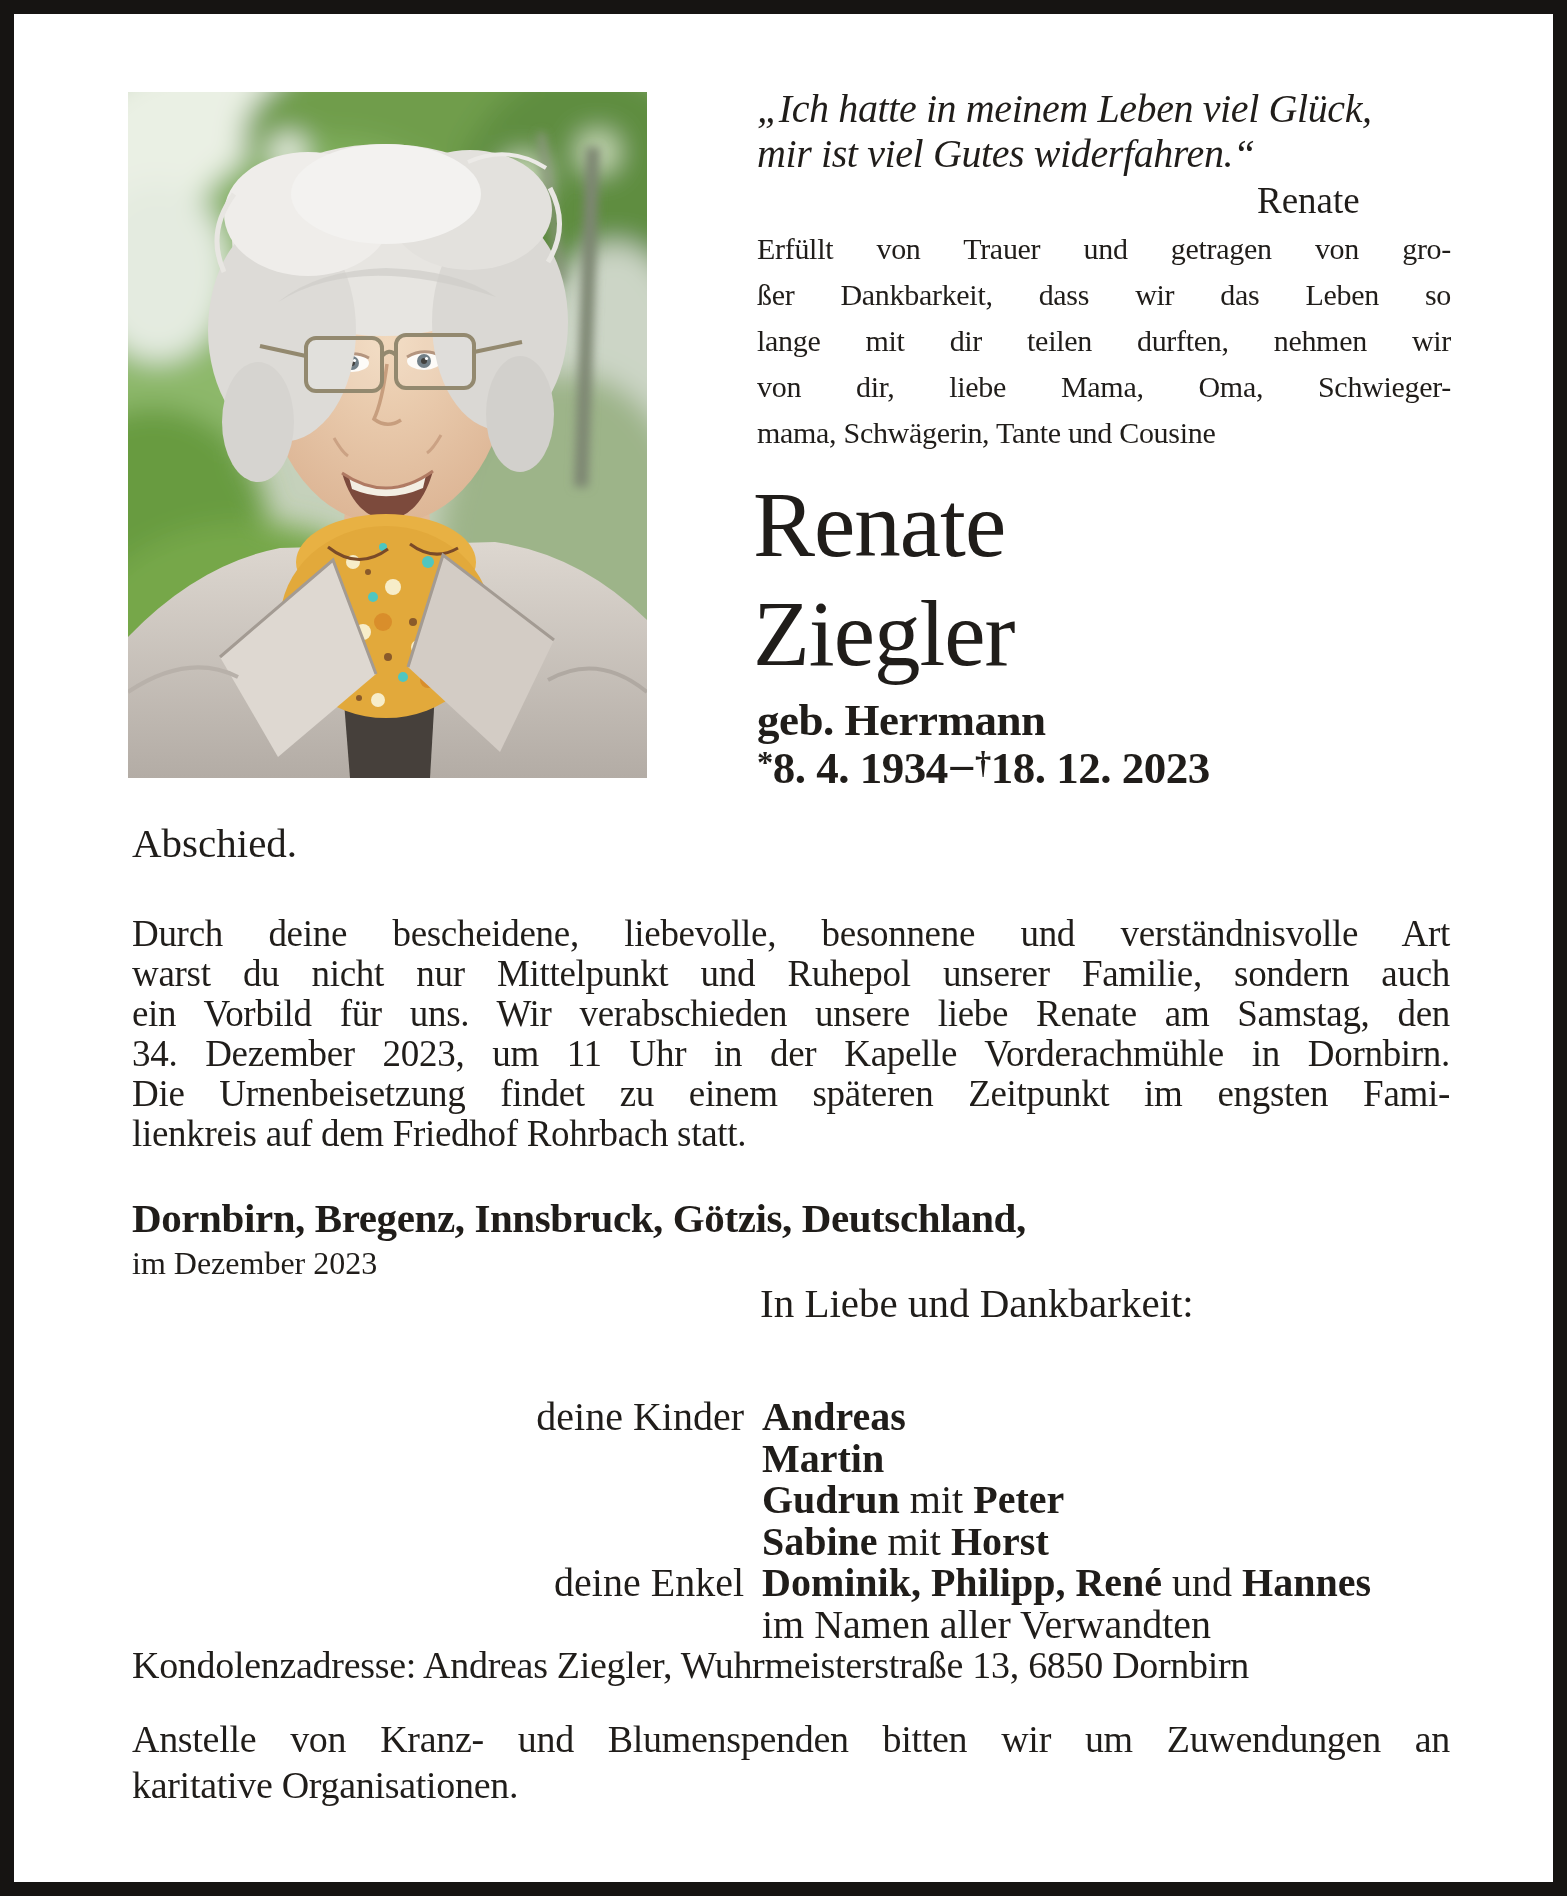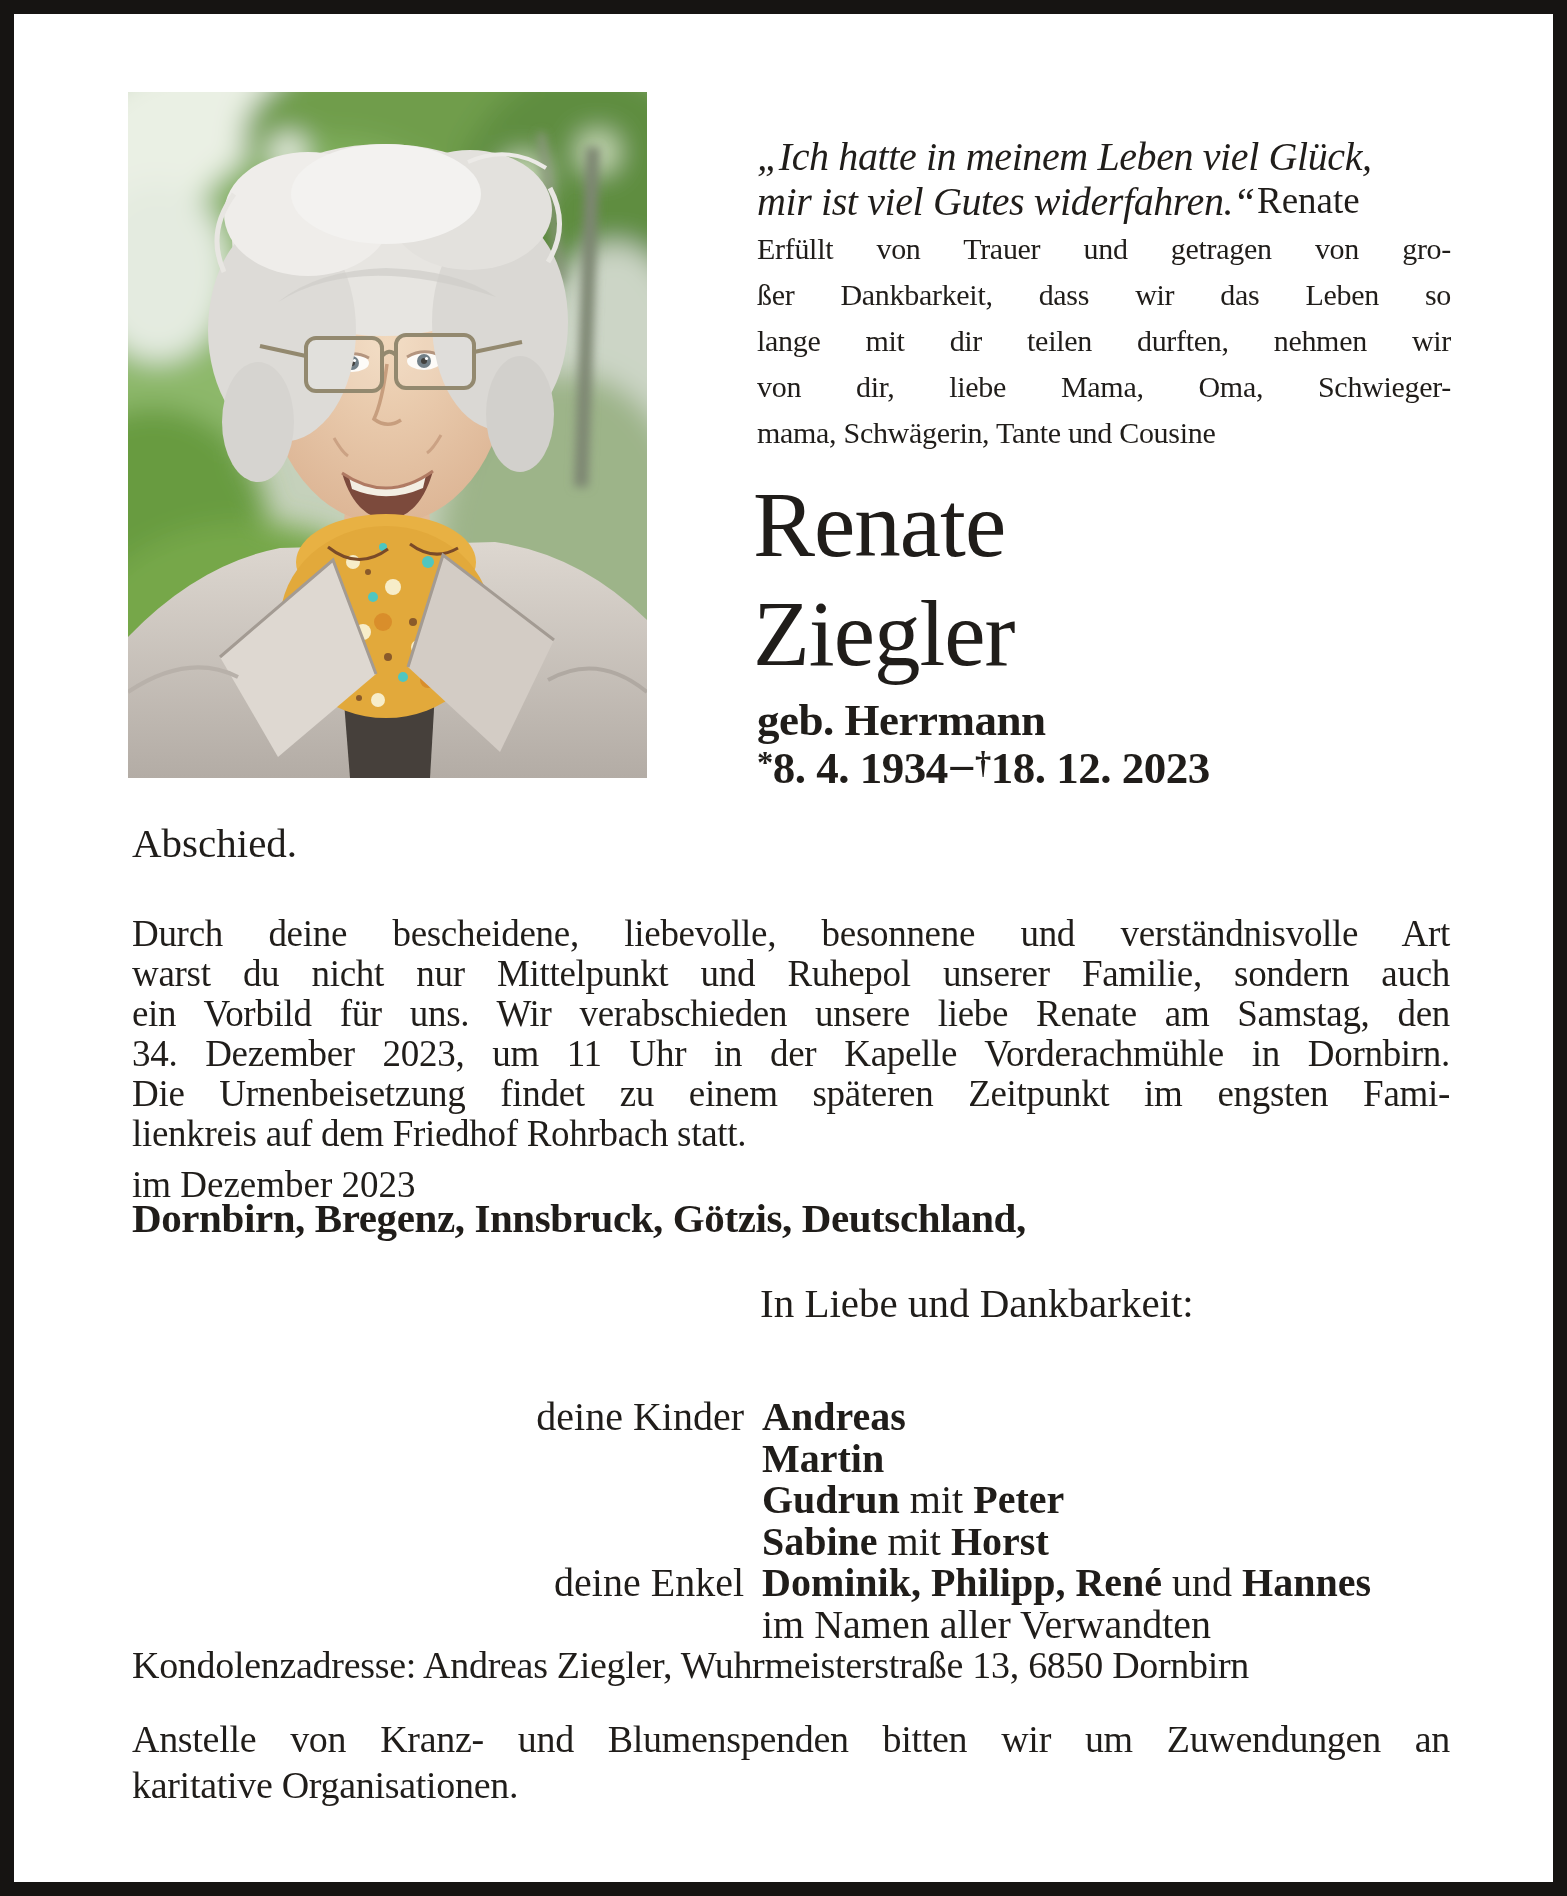--- a/index.html
+++ b/index.html
@@ -15,33 +15,33 @@
     position:absolute;inset:0;
     border:14px solid #161412;
     pointer-events:none;
     z-index:50;
   }
   .abs{position:absolute;}
   
   .photo{left:128px;top:92px;width:519px;height:686px;}
   .photo svg{display:block;width:100%;height:100%;}
   
-  .quote{left:757px;top:86px;width:700px;font-size:40px;line-height:45px;font-style:italic;letter-spacing:-0.4px;margin-top:48px;}
+  .quote{left:757px;top:86px;width:700px;font-size:40px;line-height:45px;font-style:italic;letter-spacing:-0.4px;}
   .attribution{left:1257px;top:180px;font-size:37px;line-height:42px;}
   .intro{left:757px;top:226px;width:694px;font-size:30px;line-height:46px;letter-spacing:-0.3px;}
   .name-block{left:753px;top:470px;font-size:93px;line-height:109px;letter-spacing:-1px;}
   .maiden{left:757px;top:696px;font-size:45px;line-height:48px;font-weight:bold;letter-spacing:-0.5px;}
   .dates{left:757px;top:744px;font-size:45px;line-height:48px;font-weight:bold;letter-spacing:-0.5px;}
   .sym{font-size:0.72em;position:relative;top:-0.30em;}
   .dash-sep{position:relative;top:-0.08em;padding:0 0.06em;}
   
   .abschied{left:132px;top:820px;font-size:41px;line-height:46px;}
   .farewell{left:132px;top:866px;width:1318px;font-size:37px;line-height:40px;letter-spacing:-0.3px;margin-top:48px;}
   .cities{left:132px;top:1156px;font-size:41px;line-height:46px;font-weight:bold;letter-spacing:-0.4px;margin-top:39px;}
-  .dateline{left:132px;top:1162px;font-size:37px;line-height:46px;}
+  .dateline{left:132px;top:1240px;font-size:32px;line-height:46px;}
   .family-intro{left:760px;top:1280px;font-size:41px;line-height:46px;}
   .family{left:132px;top:1396px;width:1360px;font-size:40px;line-height:41.5px;}
   .family-row{white-space:nowrap;}
   .family-label{display:inline-block;width:612px;text-align:right;padding-right:18px;box-sizing:content-box;}
   .family-names b{font-weight:bold;}
   .condolence{left:132px;top:1642px;font-size:38px;line-height:46px;letter-spacing:-0.3px;}
   .donation{left:132px;top:1716px;width:1318px;font-size:38px;line-height:46px;letter-spacing:-0.3px;}
   
   .jline{text-align:justify;text-align-last:justify;}
   .jline.noflush{text-align-last:left;}

